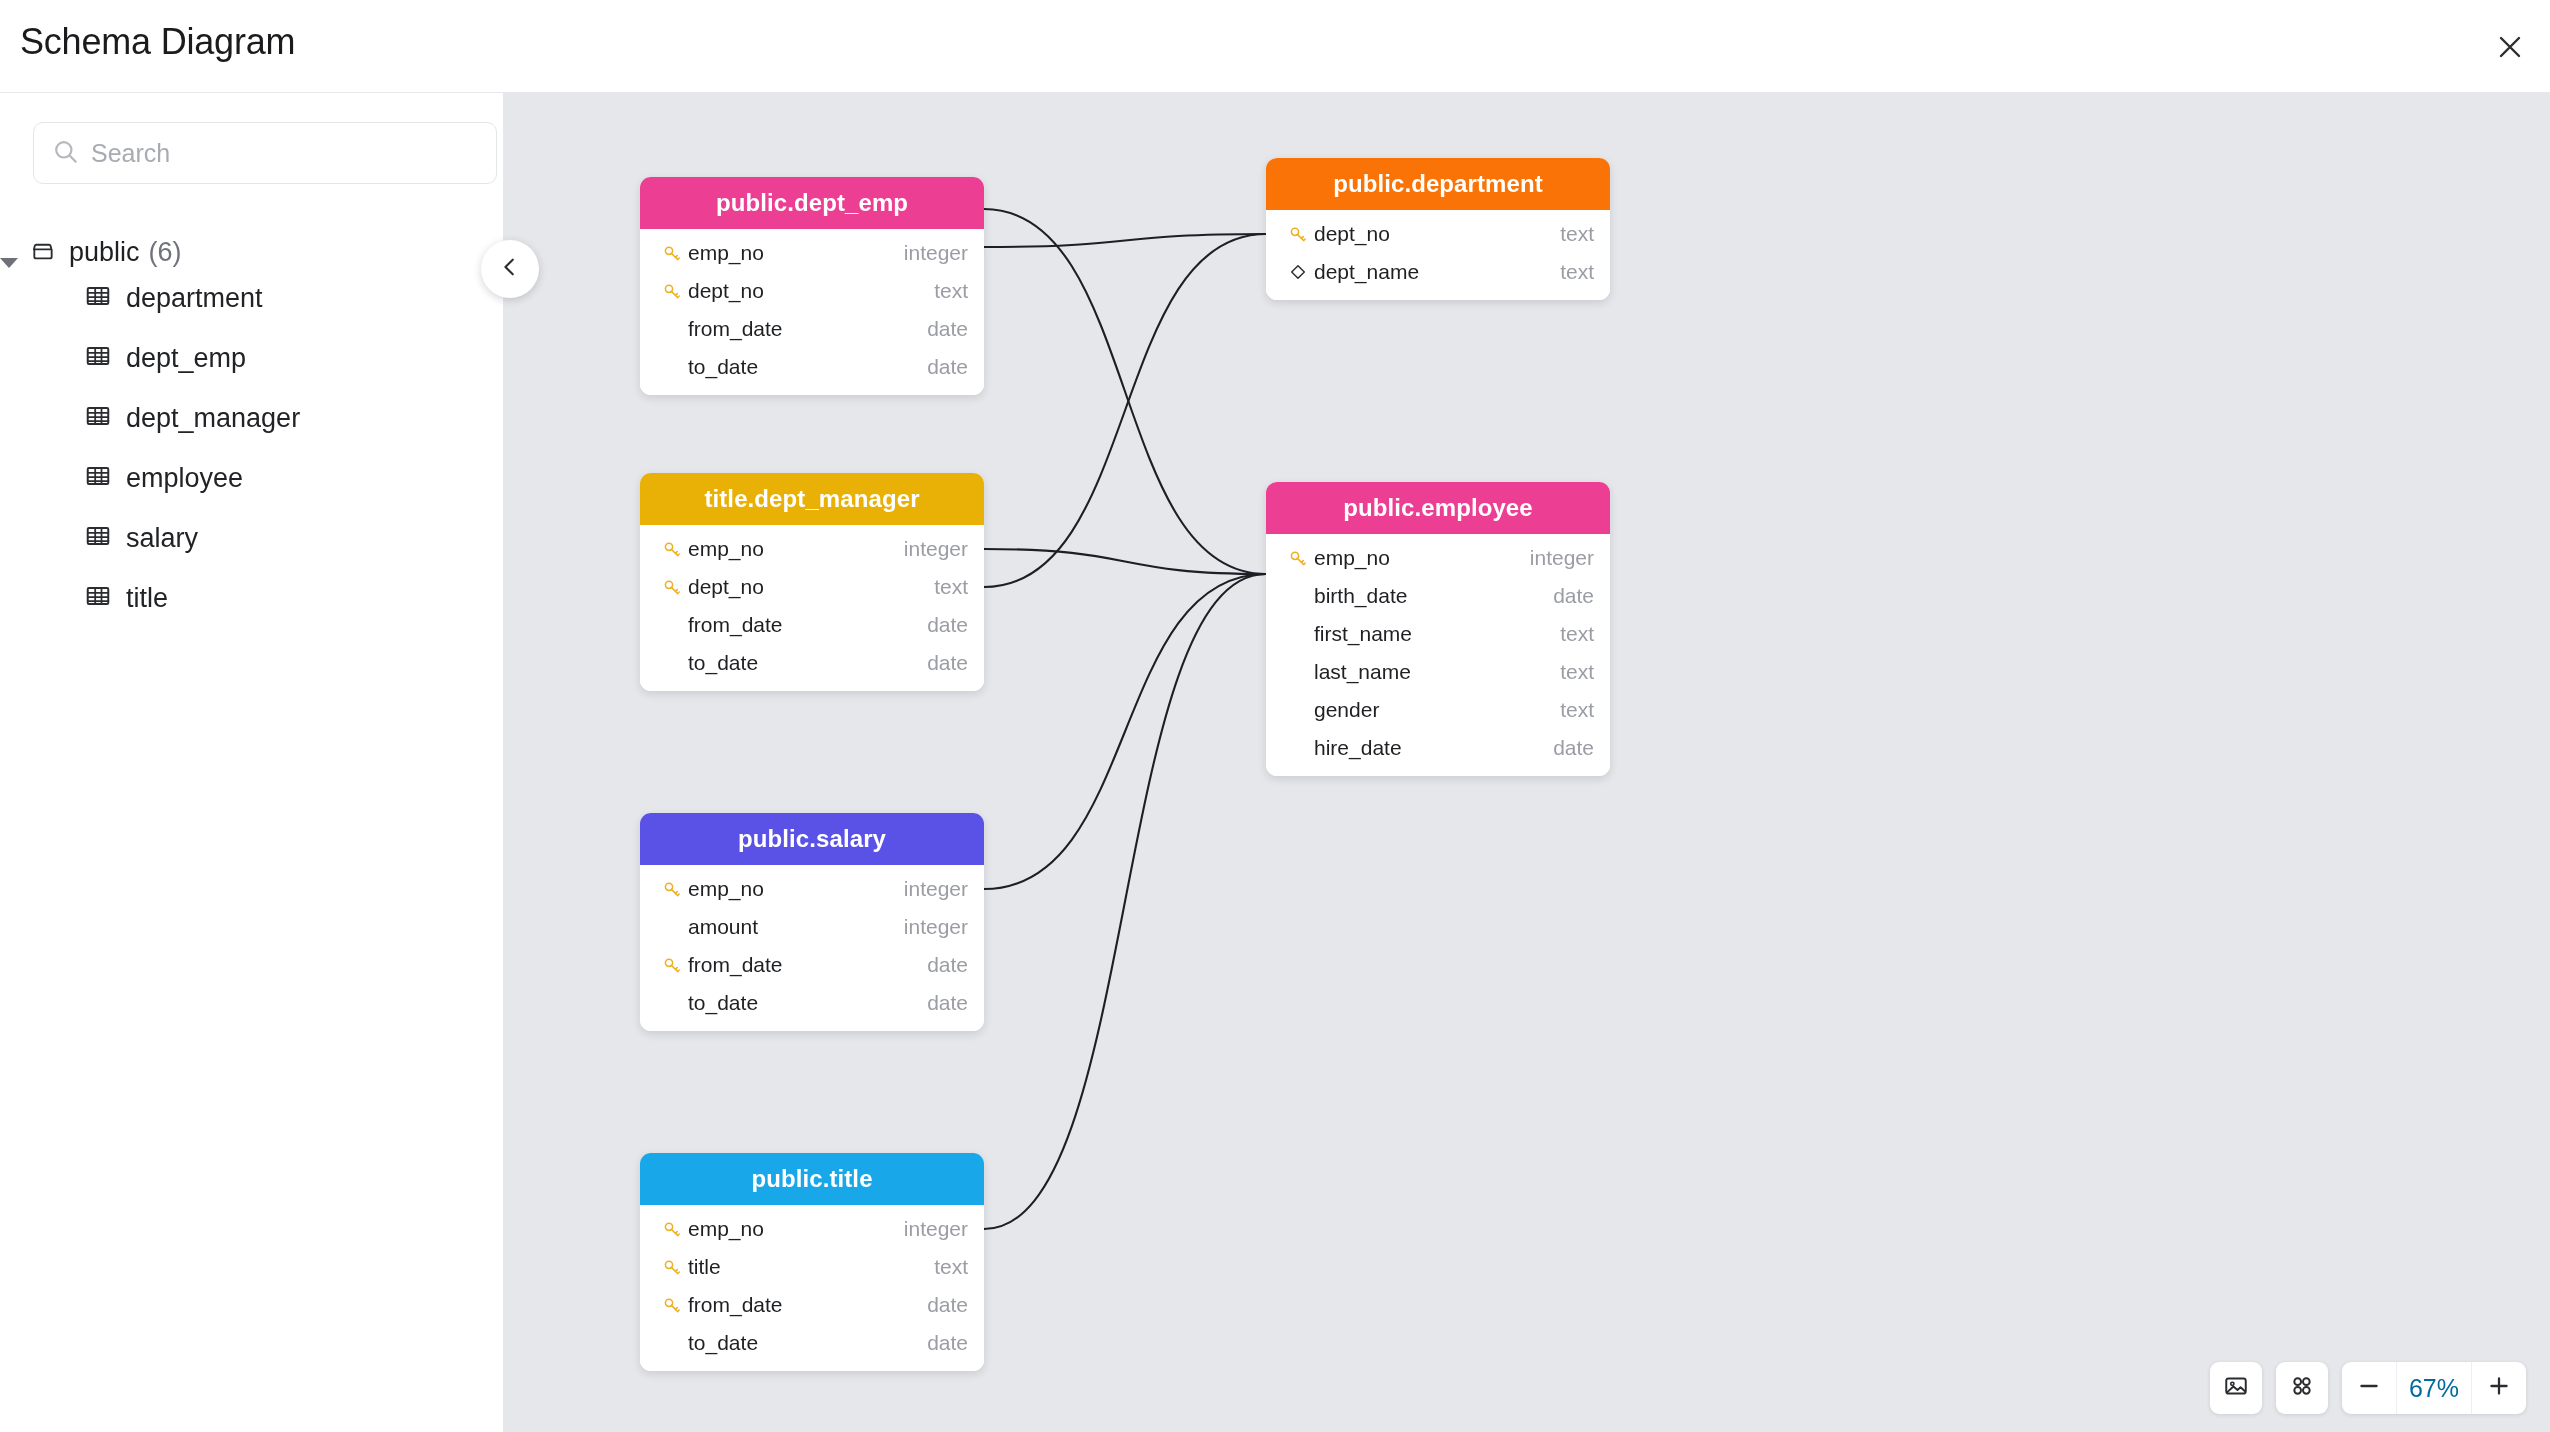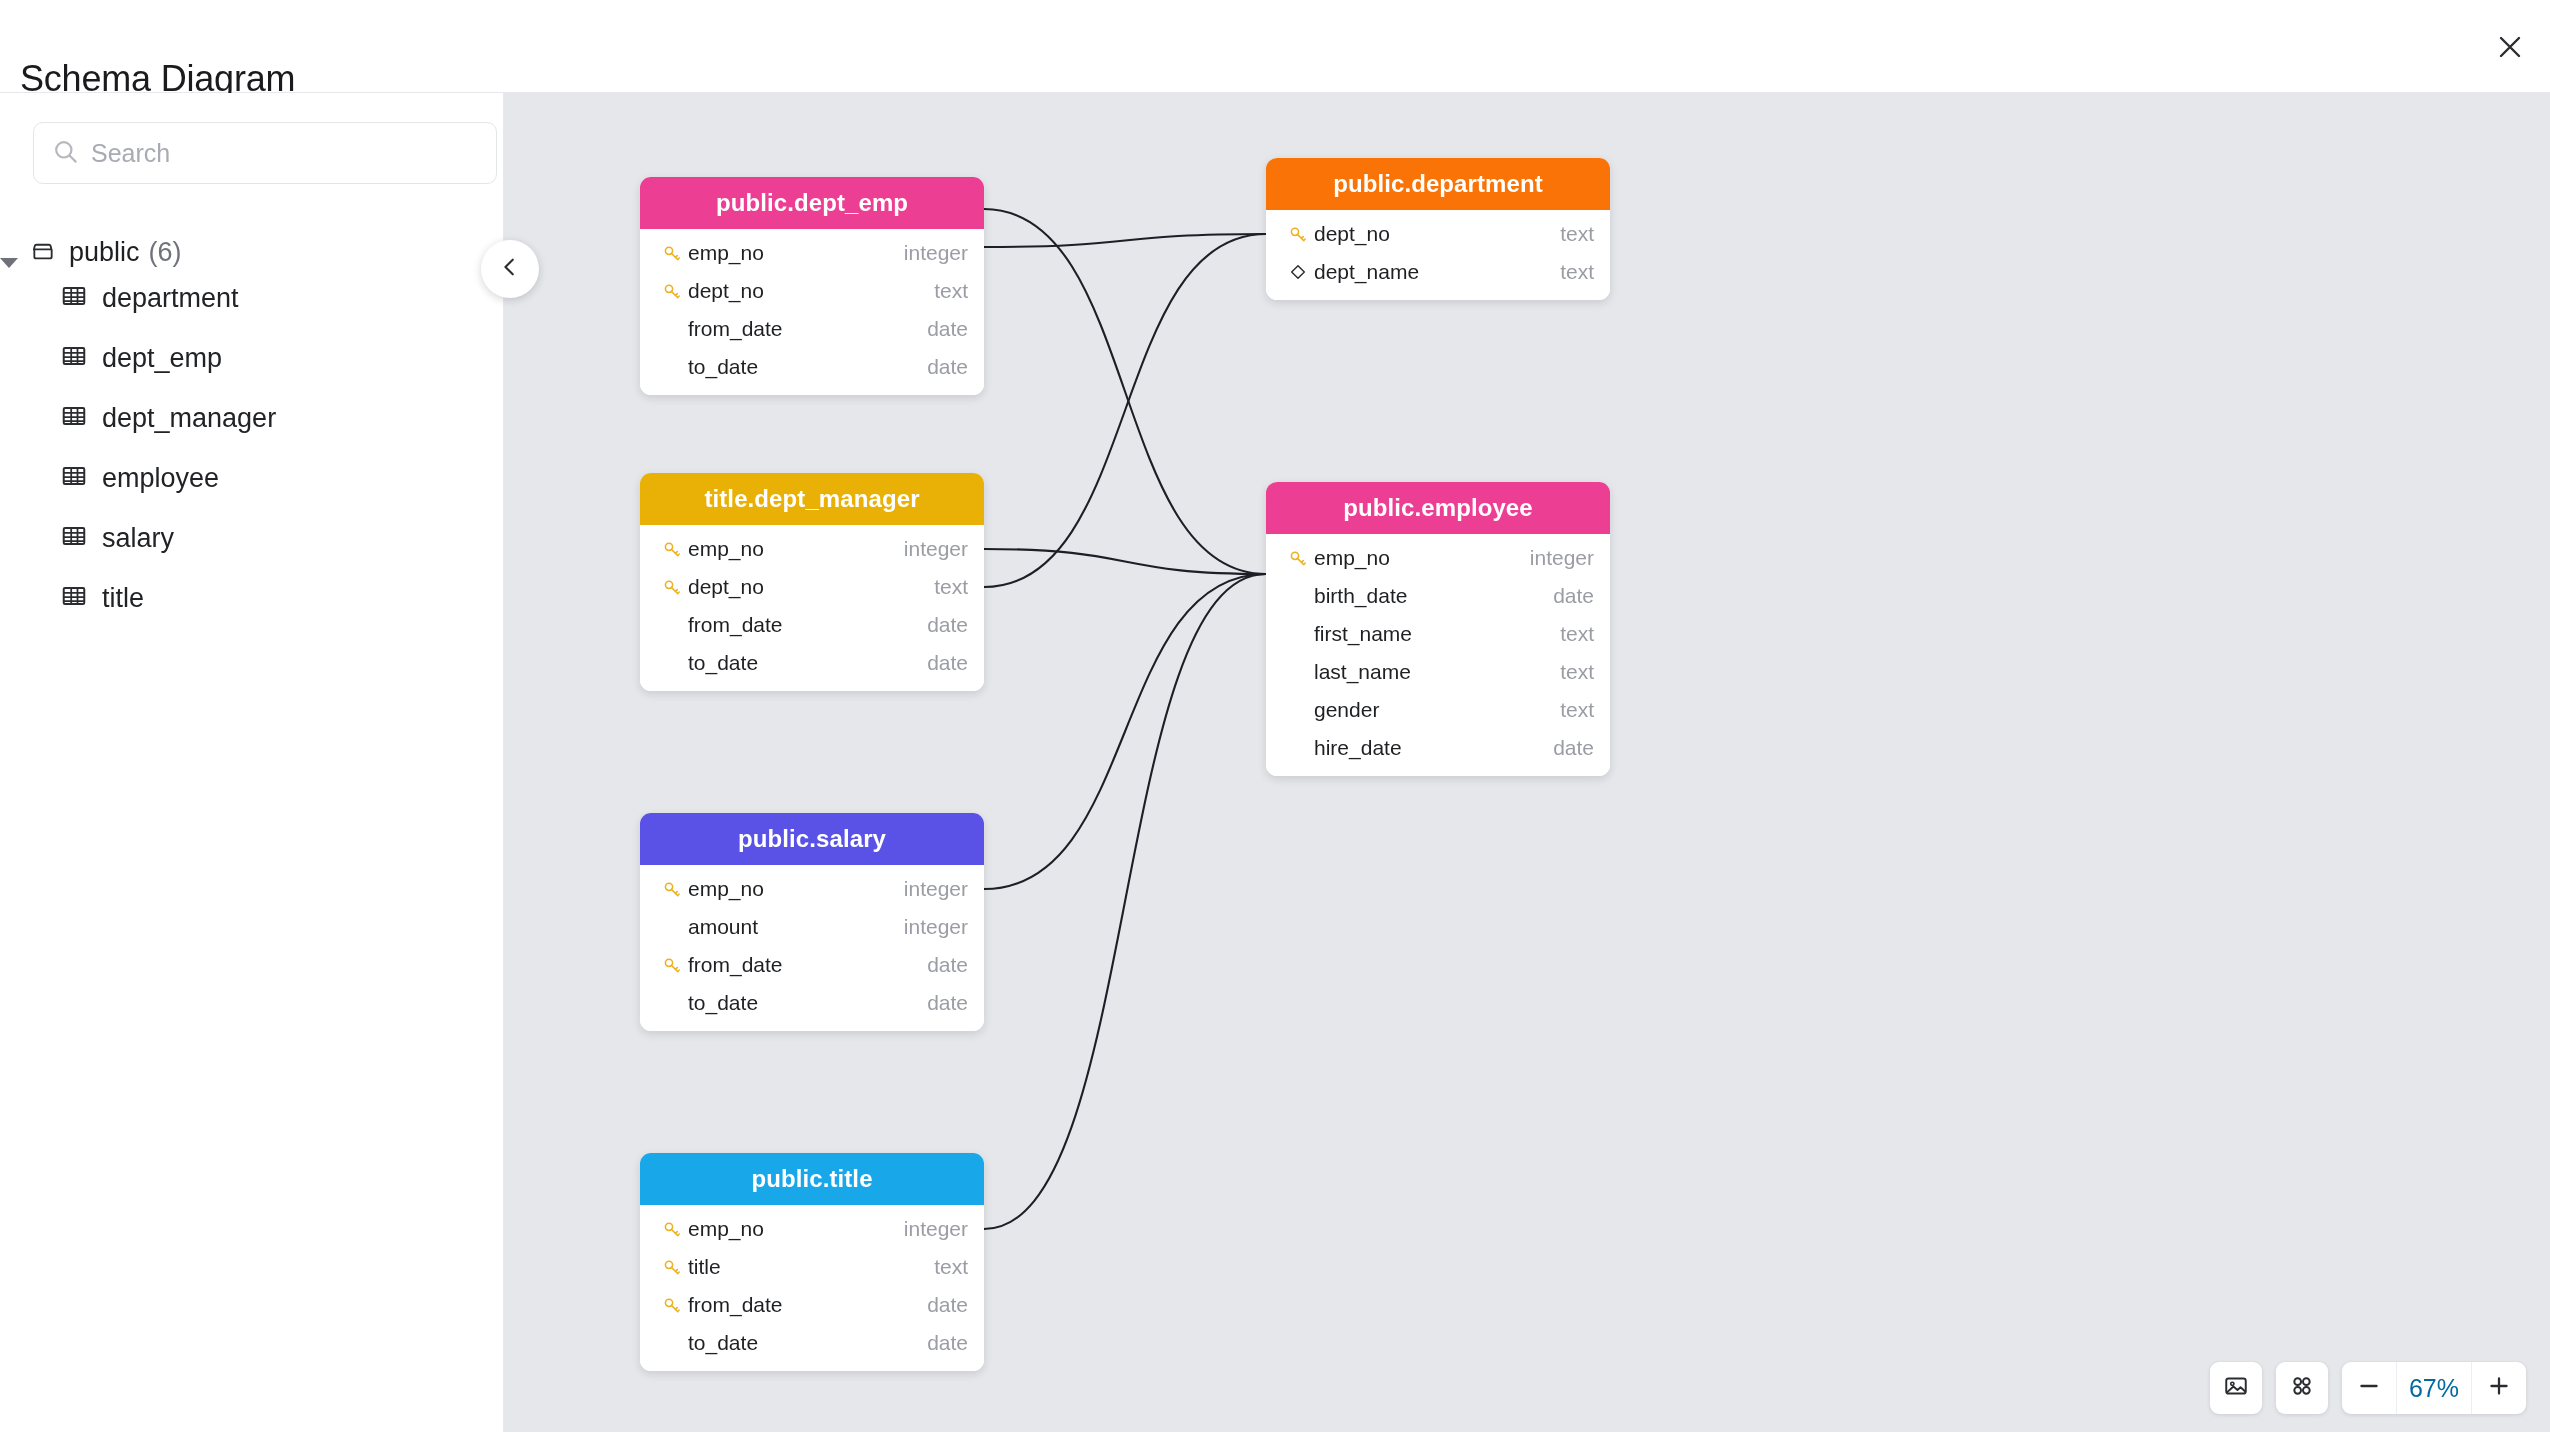--- a/index.html
+++ b/index.html
@@ -10,21 +10,21 @@
   }
   #app { position: relative; width: 2550px; height: 1432px; background:#fff; }
 
   
   .header {
     position: absolute; top: 0; left: 0; width: 2550px; height: 93px;
     background: #ffffff; border-bottom: 1px solid #e7e8ec;
   }
   .header-title {
     position: absolute; left: 20px; top: 21px;
-    font-size: 36px; font-weight: 400; color: #1b1b1d; letter-spacing: -0.2px; margin-top: 37px;
+    font-size: 36px; font-weight: 400; color: #1b1b1d; letter-spacing: -0.2px;
   }
   .close-btn {
     position: absolute; right: 18px; top: 25px; width: 44px; height: 44px;
     display: flex; align-items: center; justify-content: center;
     border-radius: 6px; cursor: pointer;
   }
   .close-btn svg { display:block; }
 
   
   .sidebar {
@@ -53,21 +53,21 @@
     width: 0; height: 0; margin-right: 12px;
     border-left: 9px solid transparent; border-right: 9px solid transparent;
     border-top: 10px solid #6e7179;
   }
   .db-icon { margin-right: 13px; display: block; }
   .tree-root-label { font-size: 27px; color: #1f2023; }
   .tree-root-count { font-size: 27px; color: #70737b; margin-left: 9px; }
 
   .tree-item {
     display: flex; align-items: center; height: 60px;
-    padding-left: 60px; cursor: pointer;
+    padding-left: 84px; cursor: pointer;
   }
   .table-icon { margin-right: 14px; display: block; flex: 0 0 auto; }
   .tree-item-label { font-size: 27px; color: #222326; }
 
   
   .collapse-handle {
     position: absolute; left: 481px; top: 240px;
     width: 58px; height: 58px; border-radius: 50%;
     background: #ffffff; box-shadow: 0 2px 8px rgba(20,22,30,.18);
     display: flex; align-items: center; justify-content: center;

